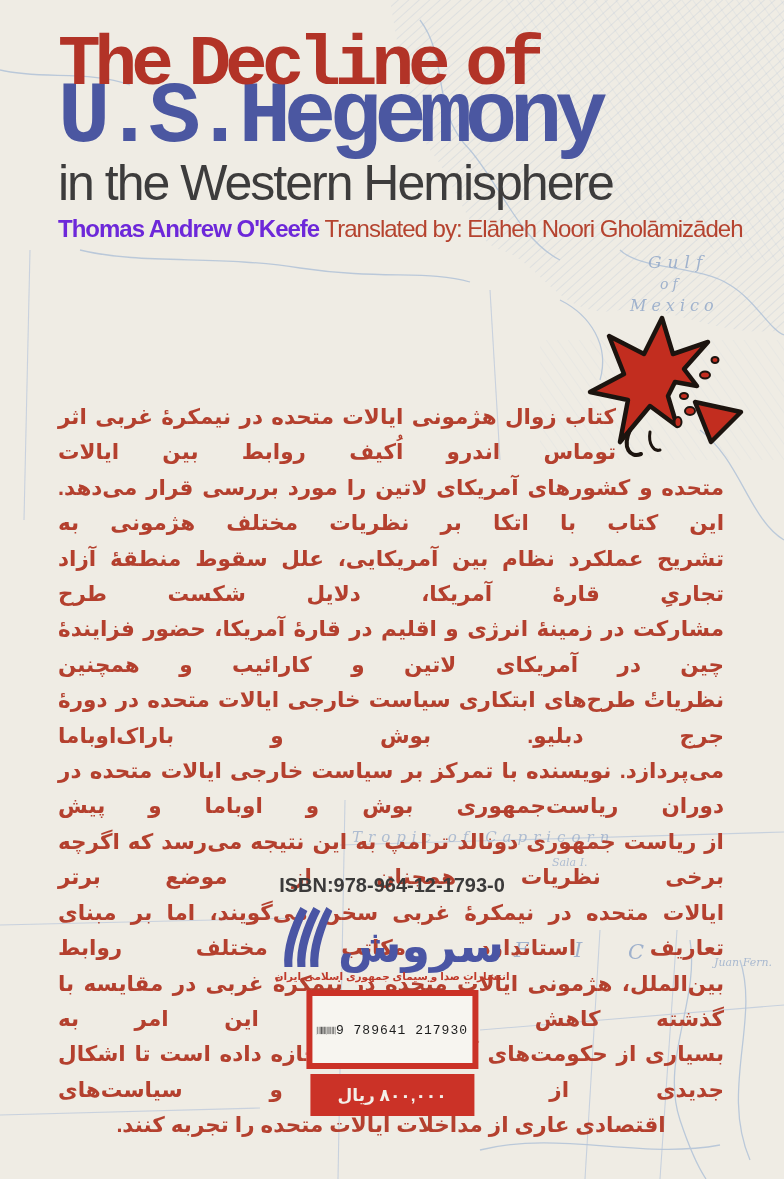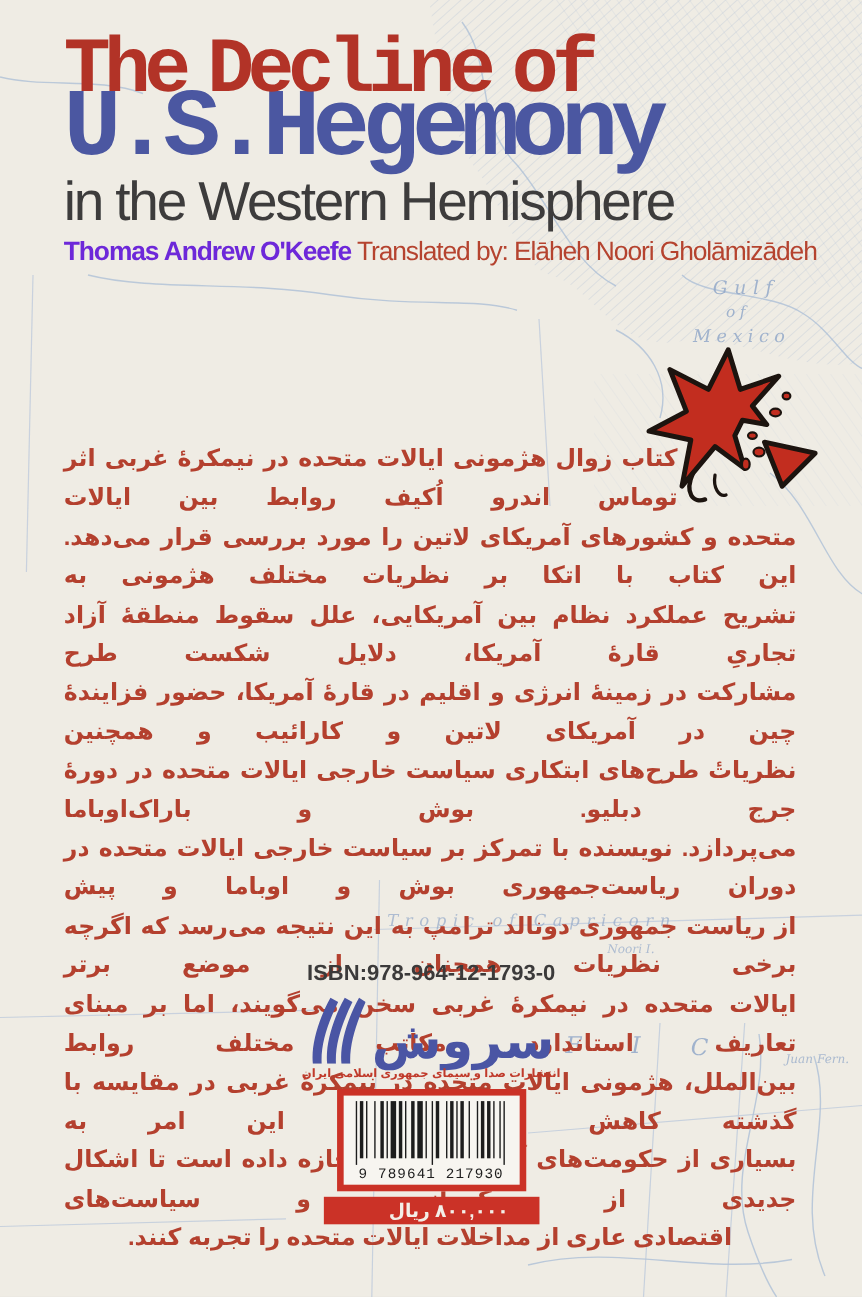--- a/index.html
+++ b/index.html
@@ -71,32 +71,31 @@
   .logo-word{
     color:#4a55a4;font-weight:900;font-size:46px;line-height:.9;
     letter-spacing:-1px;font-family:"DejaVu Sans","Liberation Sans",sans-serif;
   }
   .logo-caption{
     margin-top:3px;color:#c03a2b;font-weight:bold;font-size:10.5px;
     direction:rtl;white-space:nowrap;letter-spacing:0;
   }
   .barcode-box{
     margin-top:8px;width:152px;background:#f7f5f0;border:6px solid #cb3227;
-    padding:5px 4px 2px 4px;display:flex;flex-direction:column;align-items:center;
+    padding:5px 4px 2px 4px;display:flex;flex-direction:row;align-items:center;
   }
   .barcode-digits{
     font-family:"Liberation Mono","DejaVu Sans Mono",monospace;
     color:#1d1d1d;font-size:13px;letter-spacing:1px;margin-top:-1px;white-space:nowrap;
   }
   .price-bar{
-    margin-top:5px;width:164px;height:25px;background:#cb3227;
+    margin-top:5px;width:164px;height:42px;background:#cb3227;
     display:flex;align-items:center;justify-content:center;
     color:#f3efe8;font-weight:bold;font-size:17px;direction:rtl;
     letter-spacing:1px;
-    padding-left:32px;
   }
 </style>
 </head>
 <body>
 
 <div class="page">
 
   <div class="map-layer">
     <svg width="784" height="1179" viewBox="0 0 784 1179" xmlns="http://www.w3.org/2000/svg">
       <defs>
@@ -137,21 +136,21 @@
       </g>
     </svg>
     <span class="map-label lbl-gulf">Gulf</span>
     <span class="map-label lbl-of">of</span>
     <span class="map-label lbl-mexico">Mexico</span>
     <span class="map-label lbl-tropic">Tropic  of  Capricorn</span>
     <span class="map-label lbl-f">F</span>
     <span class="map-label lbl-i">I</span>
     <span class="map-label lbl-c">C</span>
     <span class="map-label lbl-juan">Juan Fern.</span>
-    <span class="map-label lbl-sala">Noori I.</span>
+    <span class="map-label lbl-sala">Sala I.</span>
   </div>
 
   <div class="header">
     <div class="title1">The Decline of</div>
     <div class="title2">U.S.Hegemony</div>
     <div class="title3">in the Western Hemisphere</div>
     <div class="byline">
       <span class="author">Thomas Andrew O'Keefe</span>
       <span class="translator">Translated by:  Elāheh Noori Gholāmizādeh</span>
     </div>

